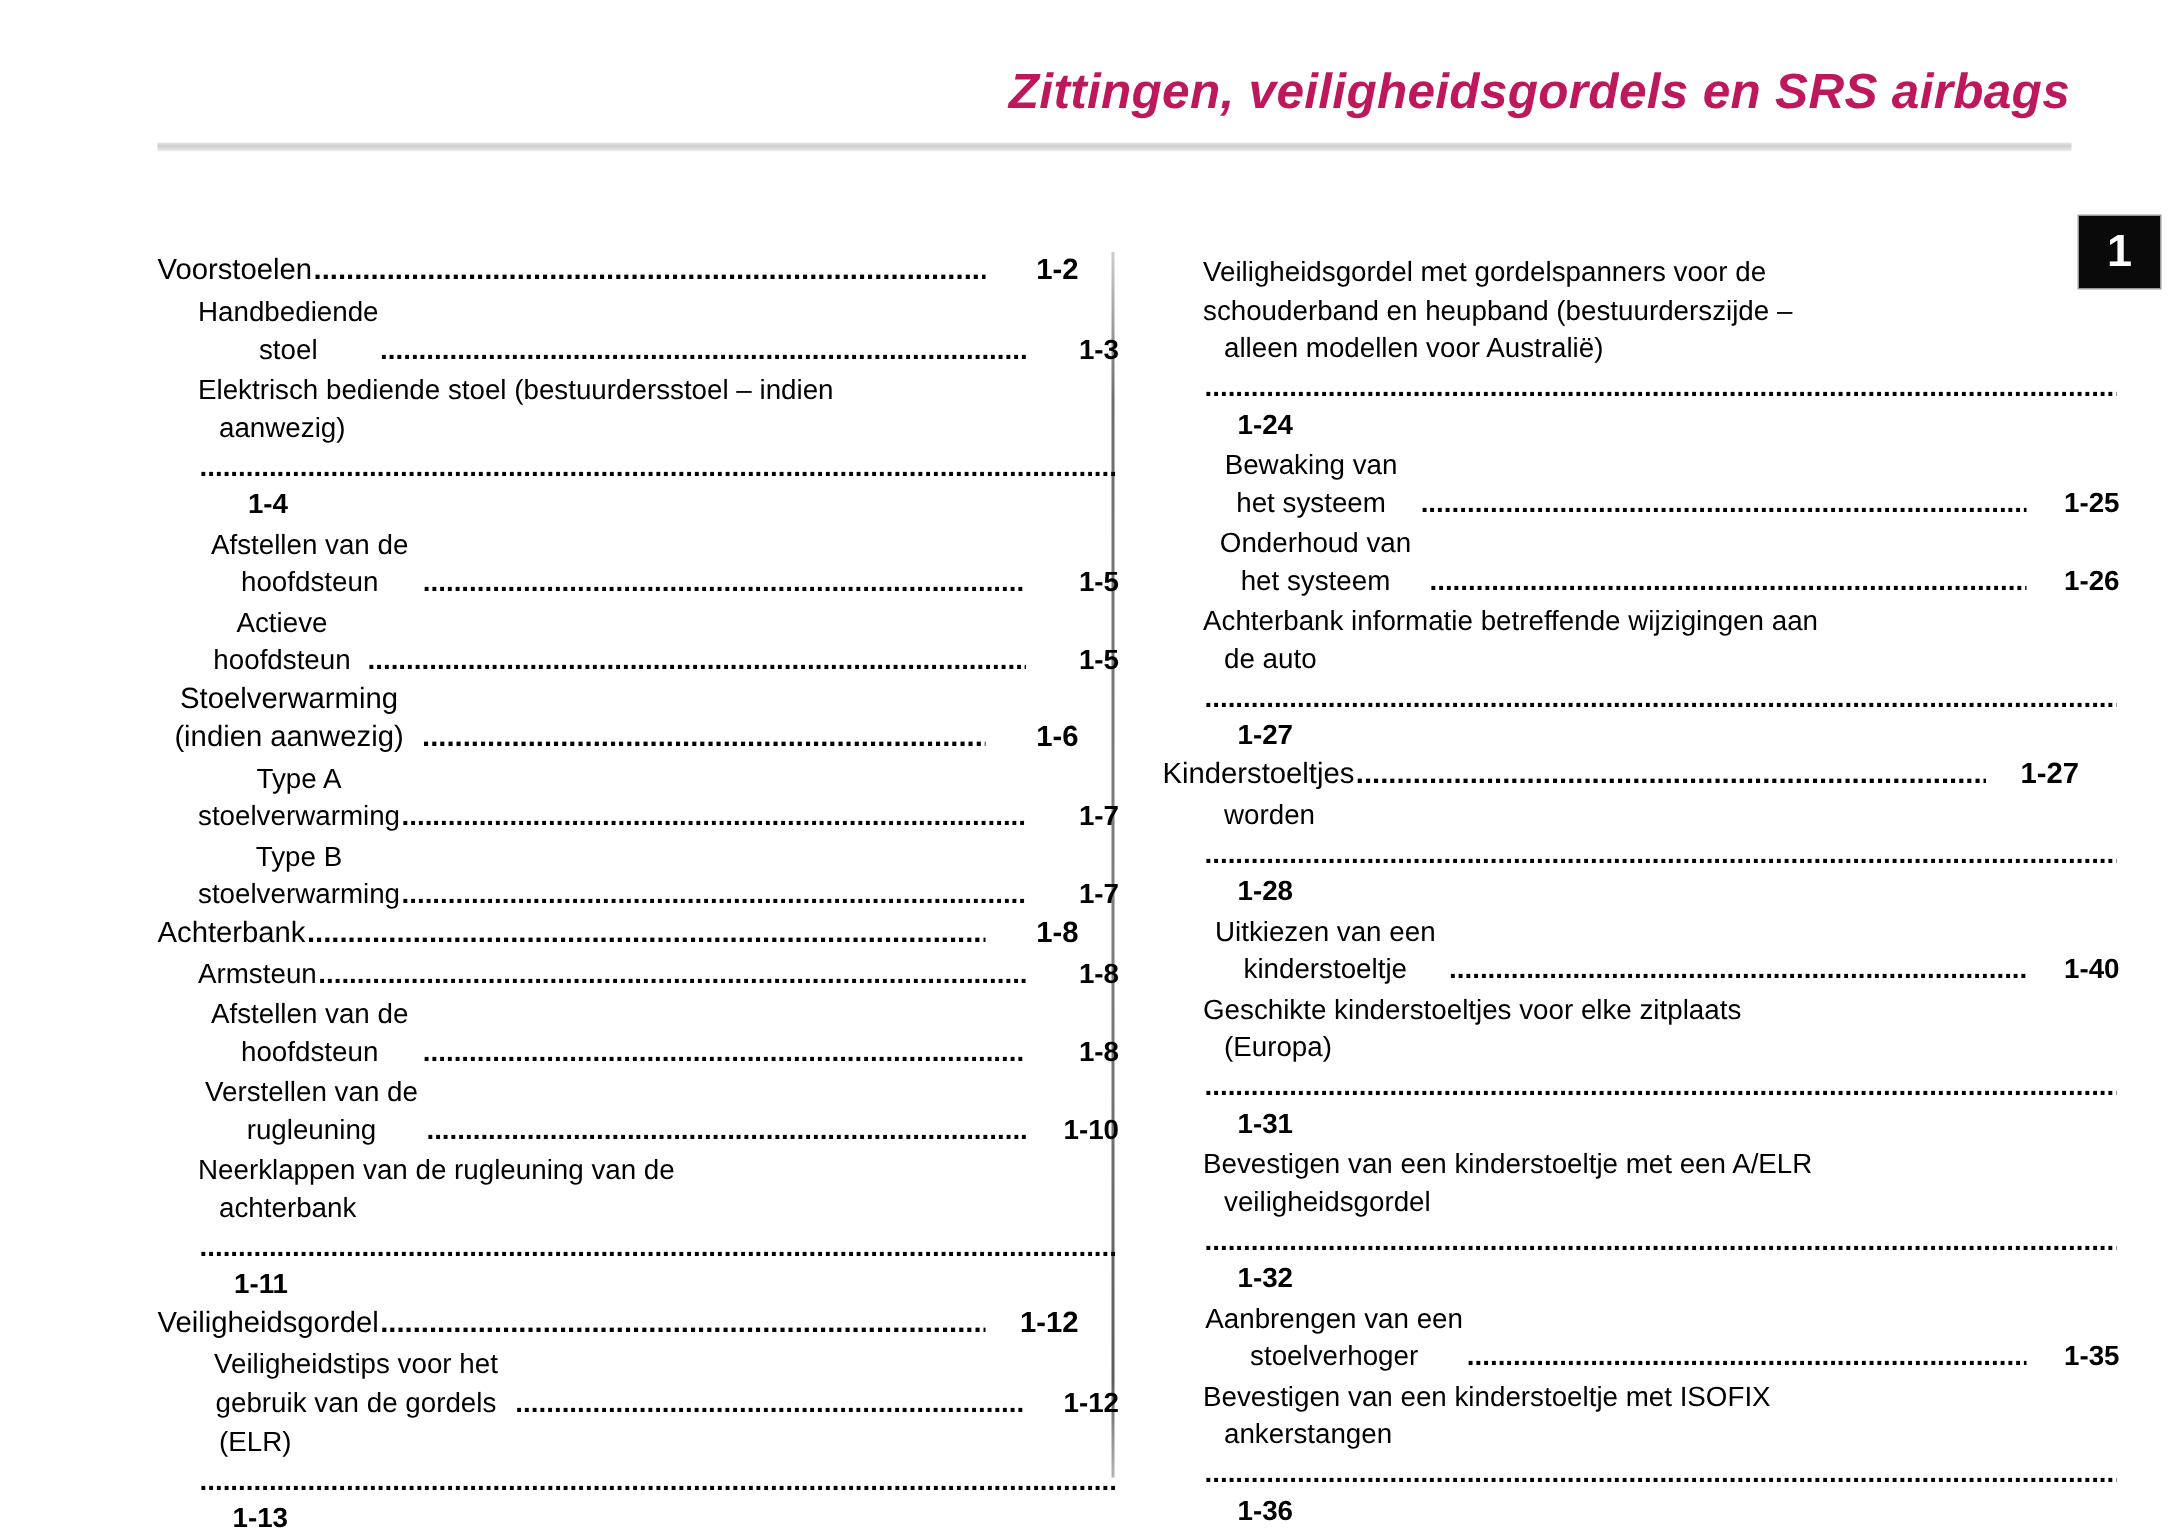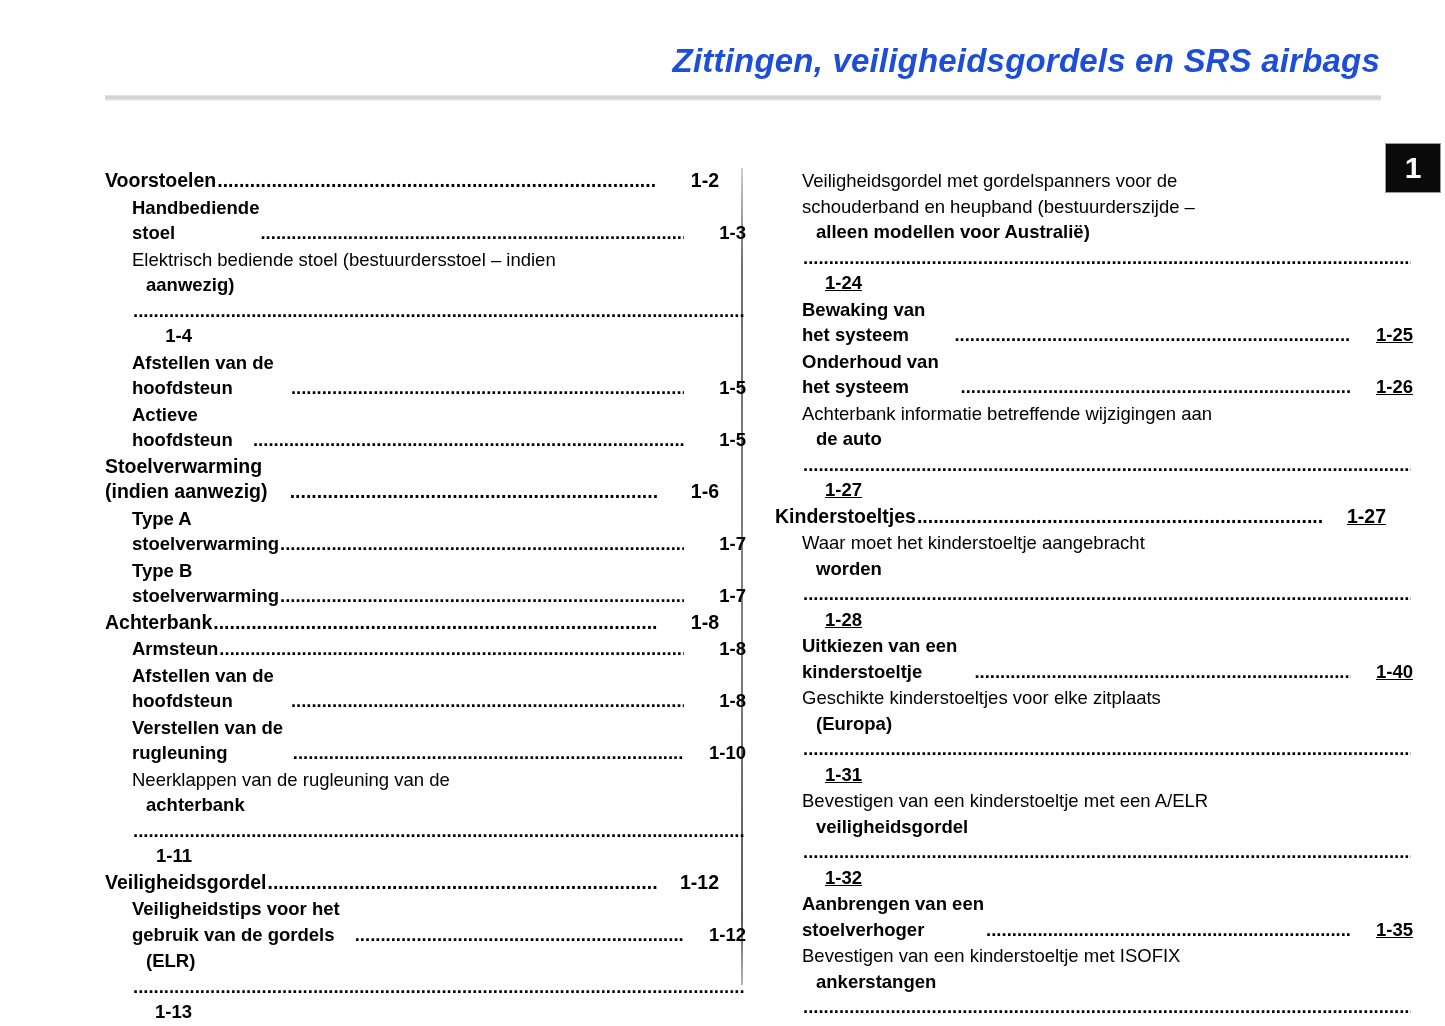--- a/index.html
+++ b/index.html
@@ -26,21 +26,21 @@
   }
   #chapter-title {
     position: absolute;
     right: 65px;
     top: 42px;
     font-size: 33px;
     font-weight: bold;
     font-style: italic;
     letter-spacing: 0.2px;
     white-space: nowrap;
-    color: #1d4ed8;
+    color: #be185d;
   }
   #header-rule {
     position: absolute;
     left: 105px;
     top: 95px;
     width: 1276px;
     height: 6px;
     background: linear-gradient(to bottom, #e9e9e9 0%, #cfcfcf 35%, #dcdcdc 70%, #f4f4f4 100%);
   }
 
@@ -89,22 +89,23 @@
   
   .toc-entry {
     display: flex;
     align-items: flex-end;
     width: 100%;
     margin-bottom: 1px;
   }
   .entry-text {
     font-size: 18.5px;
     line-height: 25.5px;
-    font-weight: bold;
+    font-weight: normal;
     white-space: pre-wrap;
+    text-align: center;
   }
   .entry-leader {
     flex: 1 1 auto;
     min-width: 6px;
     overflow: hidden;
     white-space: nowrap;
     font-size: 18.5px;
     line-height: 25.5px;
     font-weight: bold;
     margin: 0 2px 0 1px;
@@ -124,21 +125,21 @@
   .lvl0 .entry-text { font-size: 19.5px; }
   .lvl0 .entry-leader { font-size: 19.5px; }
   .lvl0 .entry-page { font-size: 19.5px; width: 54px; }
 
   
   .lvl1 { padding-left: 27px; }
   .lvl1 .entry-page { width: 54px; }
 
   
   #toc-column-left  .entry-page { margin-left: 6px; padding-right: 0px; }
-  #toc-column-right .entry-page { margin-left: 6px; padding-right: 0px; text-decoration: underline; }
+  #toc-column-right .entry-page { margin-left: 6px; padding-right: 0px; }
 
   
   .toc-entry.wrapped { flex-wrap: wrap; }
   .toc-entry.wrapped .entry-head {
     flex: 0 0 100%;
     font-size: 18.5px;
     line-height: 25.5px;
     font-weight: normal;
   }
   .toc-entry.wrapped .entry-text { padding-left: 14px; }
@@ -274,23 +275,20 @@
         <span class="entry-text">de auto</span>
         <span class="entry-leader">........................................................................................................................</span>
         <span class="entry-page">1-27</span>
       </div>
       <div class="toc-entry lvl0">
         <span class="entry-text">Kinderstoeltjes</span>
         <span class="entry-leader">........................................................................................................................</span>
         <span class="entry-page">1-27</span>
       </div>
       <div class="toc-entry lvl1 wrapped">
-        <div class="entry-head">
-          <span class="entry-head-line">Waar moet het kinderstoeltje aangebracht</span>
-        </div>
         <span class="entry-text">worden</span>
         <span class="entry-leader">........................................................................................................................</span>
         <span class="entry-page">1-28</span>
       </div>
       <div class="toc-entry lvl1">
         <span class="entry-text">Uitkiezen van een kinderstoeltje</span>
         <span class="entry-leader">........................................................................................................................</span>
         <span class="entry-page">1-40</span>
       </div>
       <div class="toc-entry lvl1 wrapped">

